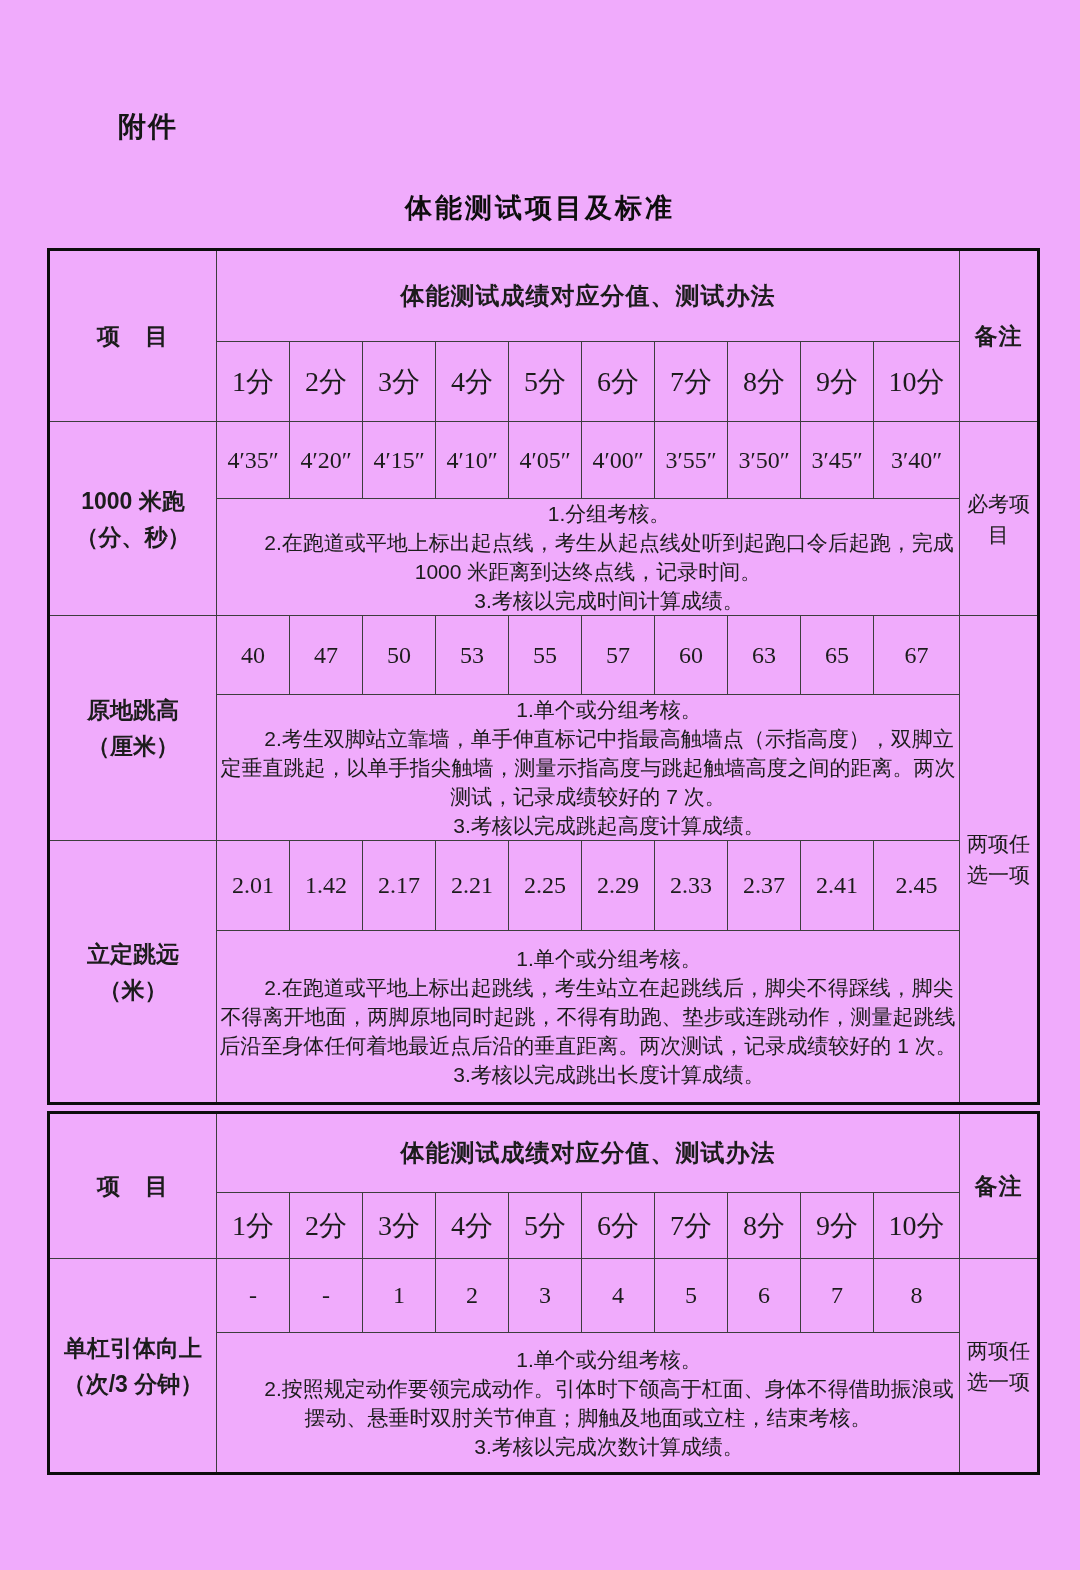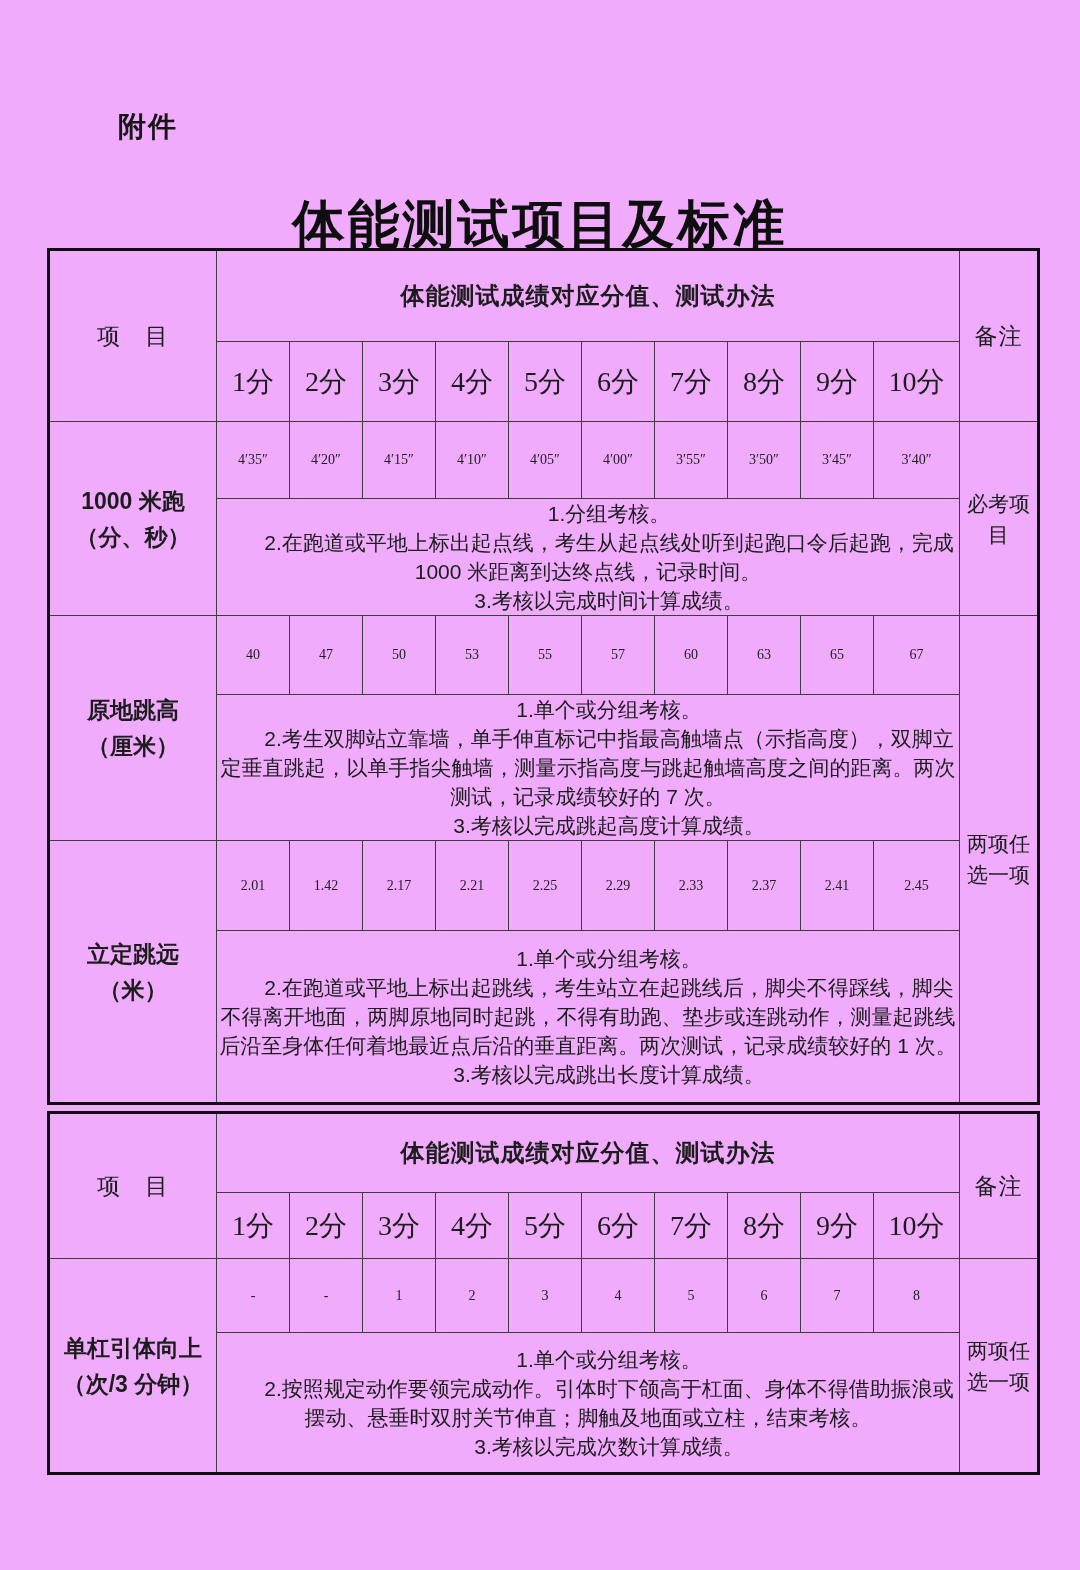--- a/index.html
+++ b/index.html
@@ -21,21 +21,21 @@
     letter-spacing: 2px;
     color: #161616;
   }
   .doc-title {
     position: absolute;
     left: 0;
     top: 190px;
     width: 100%;
     text-align: center;
     font-family: "Liberation Serif", serif;
-    font-size: 52px;
+    font-size: 27px;
     font-weight: bold;
     letter-spacing: 3px;
     color: #0e0e0e;
   }
   .table-wrap {
     position: absolute;
     left: 47px;
     top: 248px;
     width: 990px;
   }
@@ -49,21 +49,21 @@
   table.fitness td {
     border: 1px solid #3d3d3d;
     padding: 0;
     text-align: center;
     vertical-align: middle;
     color: #1c1c1c;
     overflow: hidden;
   }
   
   td.hdr {
-    font-weight: normal;
+    font-weight: bold;
     font-size: 23px;
     letter-spacing: 1px;
     color: #141414;
   }
   td.span-hdr {
     font-weight: bold;
     font-size: 24px;
     border-bottom: 2px solid #222;
     letter-spacing: 1px;
   }
@@ -73,21 +73,21 @@
     color: #202020;
   }
   td.item-cell {
     font-weight: bold;
     font-size: 23px;
     line-height: 36px;
     color: #141414;
   }
   td.value-cell {
     font-family: "Liberation Serif", serif;
-    font-size: 14px;
+    font-size: 24px;
     color: #1a1a1a;
     border-top: 2px solid #222;
     border-bottom: 2px solid #222;
   }
   td.remark-cell {
     font-size: 21px;
     line-height: 31px;
     padding: 0 14px;
     color: #1f1f1f;
   }

